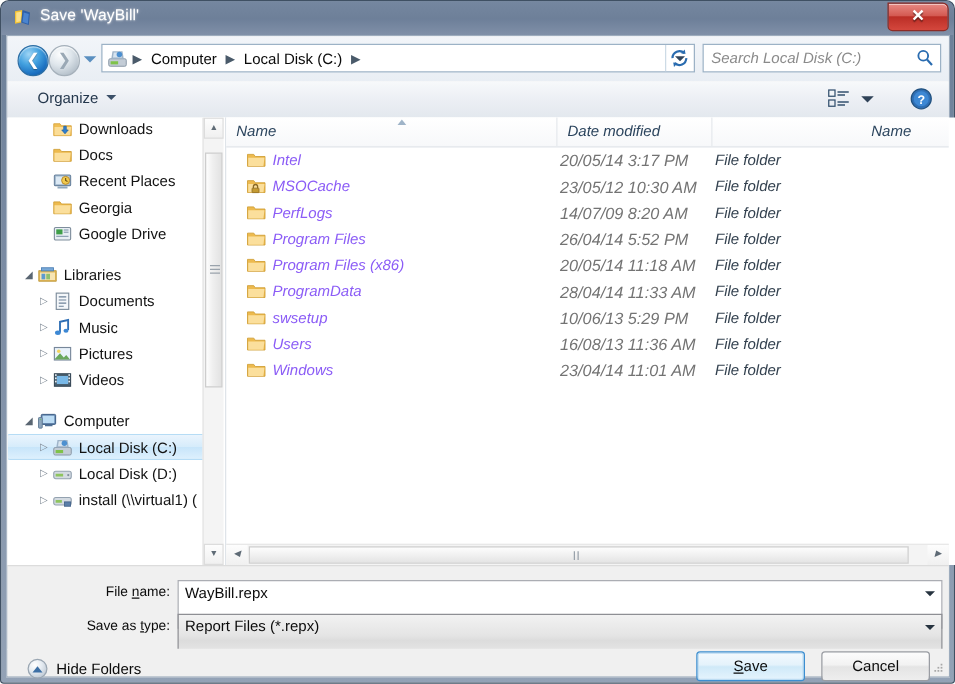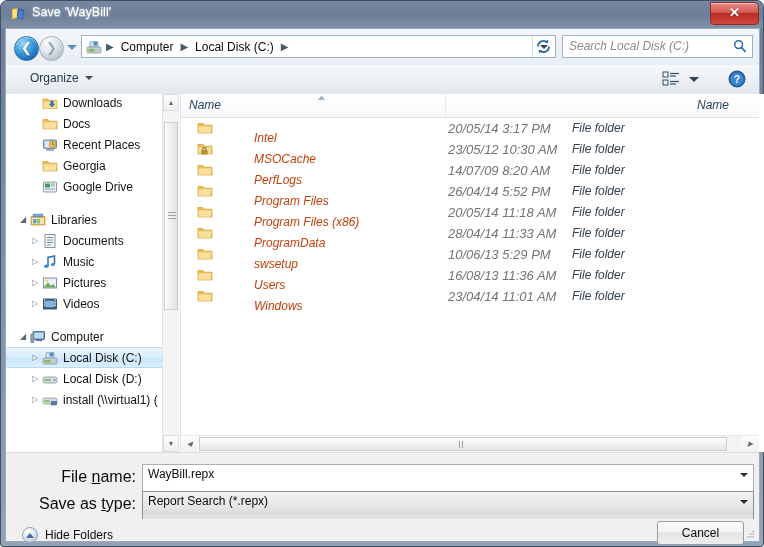--- a/index.html
+++ b/index.html
@@ -424,25 +424,24 @@
     height: 21px;
     cursor: pointer;
   }
   .frow .ficon {
     position: absolute;
     left: 16px; top: 2px;
     width: 16px; height: 16px;
   }
   .frow .fname-t {
     position: absolute;
-    left: 37px; top: 13px;
+    left: 37px; top: 3px;
     font-size: 12px;
-    color: #c2410c;
-    white-space: nowrap;
-    margin-left: 36px;
+    color: #8b5cf6;
+    white-space: nowrap;
   }
   .frow .fdate {
     position: absolute;
     left: 267px; top: 3px;
     font-size: 13px;
     color: #737373;
     white-space: nowrap;
   }
   .frow .ftype {
     position: absolute;
@@ -511,21 +510,21 @@
   .formarea {
     position: absolute;
     left: 0; top: 423px;
     width: 753px;
     height: 67px;
     background: #f0f0f0;
     border-top: 1px solid #dcdcdc;
   }
   .flabel {
     position: absolute;
-    font-size: 16px;
+    font-size: 11px;
     color: #0b0b0b;
     text-align: right;
     white-space: nowrap;
   }
   .flabel u { text-decoration: underline; }
   .lbl-fname { left: 10px; top: 15px; width: 120px; }
   .lbl-ftype { left: 10px; top: 42px; width: 120px; }
 
   .combo {
     position: absolute;
@@ -950,20 +949,23 @@
 
         <div class="colhead">
           <div class="col" style="left:0; width:265px;">
             <span>Name</span>
             <span class="col-sortmark">
               <svg width="11" height="6" viewBox="0 0 11 6">
                   <path d="M5.5 0.6 L9 5 L2 5 Z" fill="#9fb4c8"></path>
                 </svg>
             </span>
           </div>
+          <div class="col" style="left:265px; width:124px;">
+            <span>Date modified</span>
+          </div>
           <div class="col" style="left:508px; width:70px; border-right:none;">
             <span>Name</span>
           </div>
         </div>
 
         <div class="rows">
 
           <div class="frow">
             <span class="ficon">
               <svg width="16" height="16" viewBox="0 0 16 16">
@@ -1107,31 +1109,34 @@
       </div>
       <div class="combo editable">
         <span class="val">WayBill.repx</span>
         <span class="cbtn"></span>
       </div>
 
       <div class="flabel lbl-ftype">
         <span>Save as </span><u>t</u><span>ype:</span>
       </div>
       <div class="combo readonly">
-        <span class="val">Report Search (*.repx)</span>
+        <span class="val">Report Files (*.repx)</span>
         <span class="cbtn"></span>
       </div>
     </div>
 
     <div class="footer">
       <div class="hidefolders">
         <span class="hf-circle"></span>
         <span class="hf-label">Hide Folders</span>
       </div>
 
+      <div class="dlgbtn btn-save">
+        <span></span><u>S</u><span>ave</span>
+      </div>
       <div class="dlgbtn btn-cancel">
         <span>Cancel</span>
       </div>
 
       <span class="grip">
         <svg width="12" height="12" viewBox="0 0 12 12">
           <g fill="#a8a8a8">
             <rect x="8.5" y="3" width="1.4" height="1.4"></rect>
             <rect x="6" y="5.5" width="1.4" height="1.4"></rect>
               <rect x="8.5" y="5.5" width="1.4" height="1.4"></rect>

